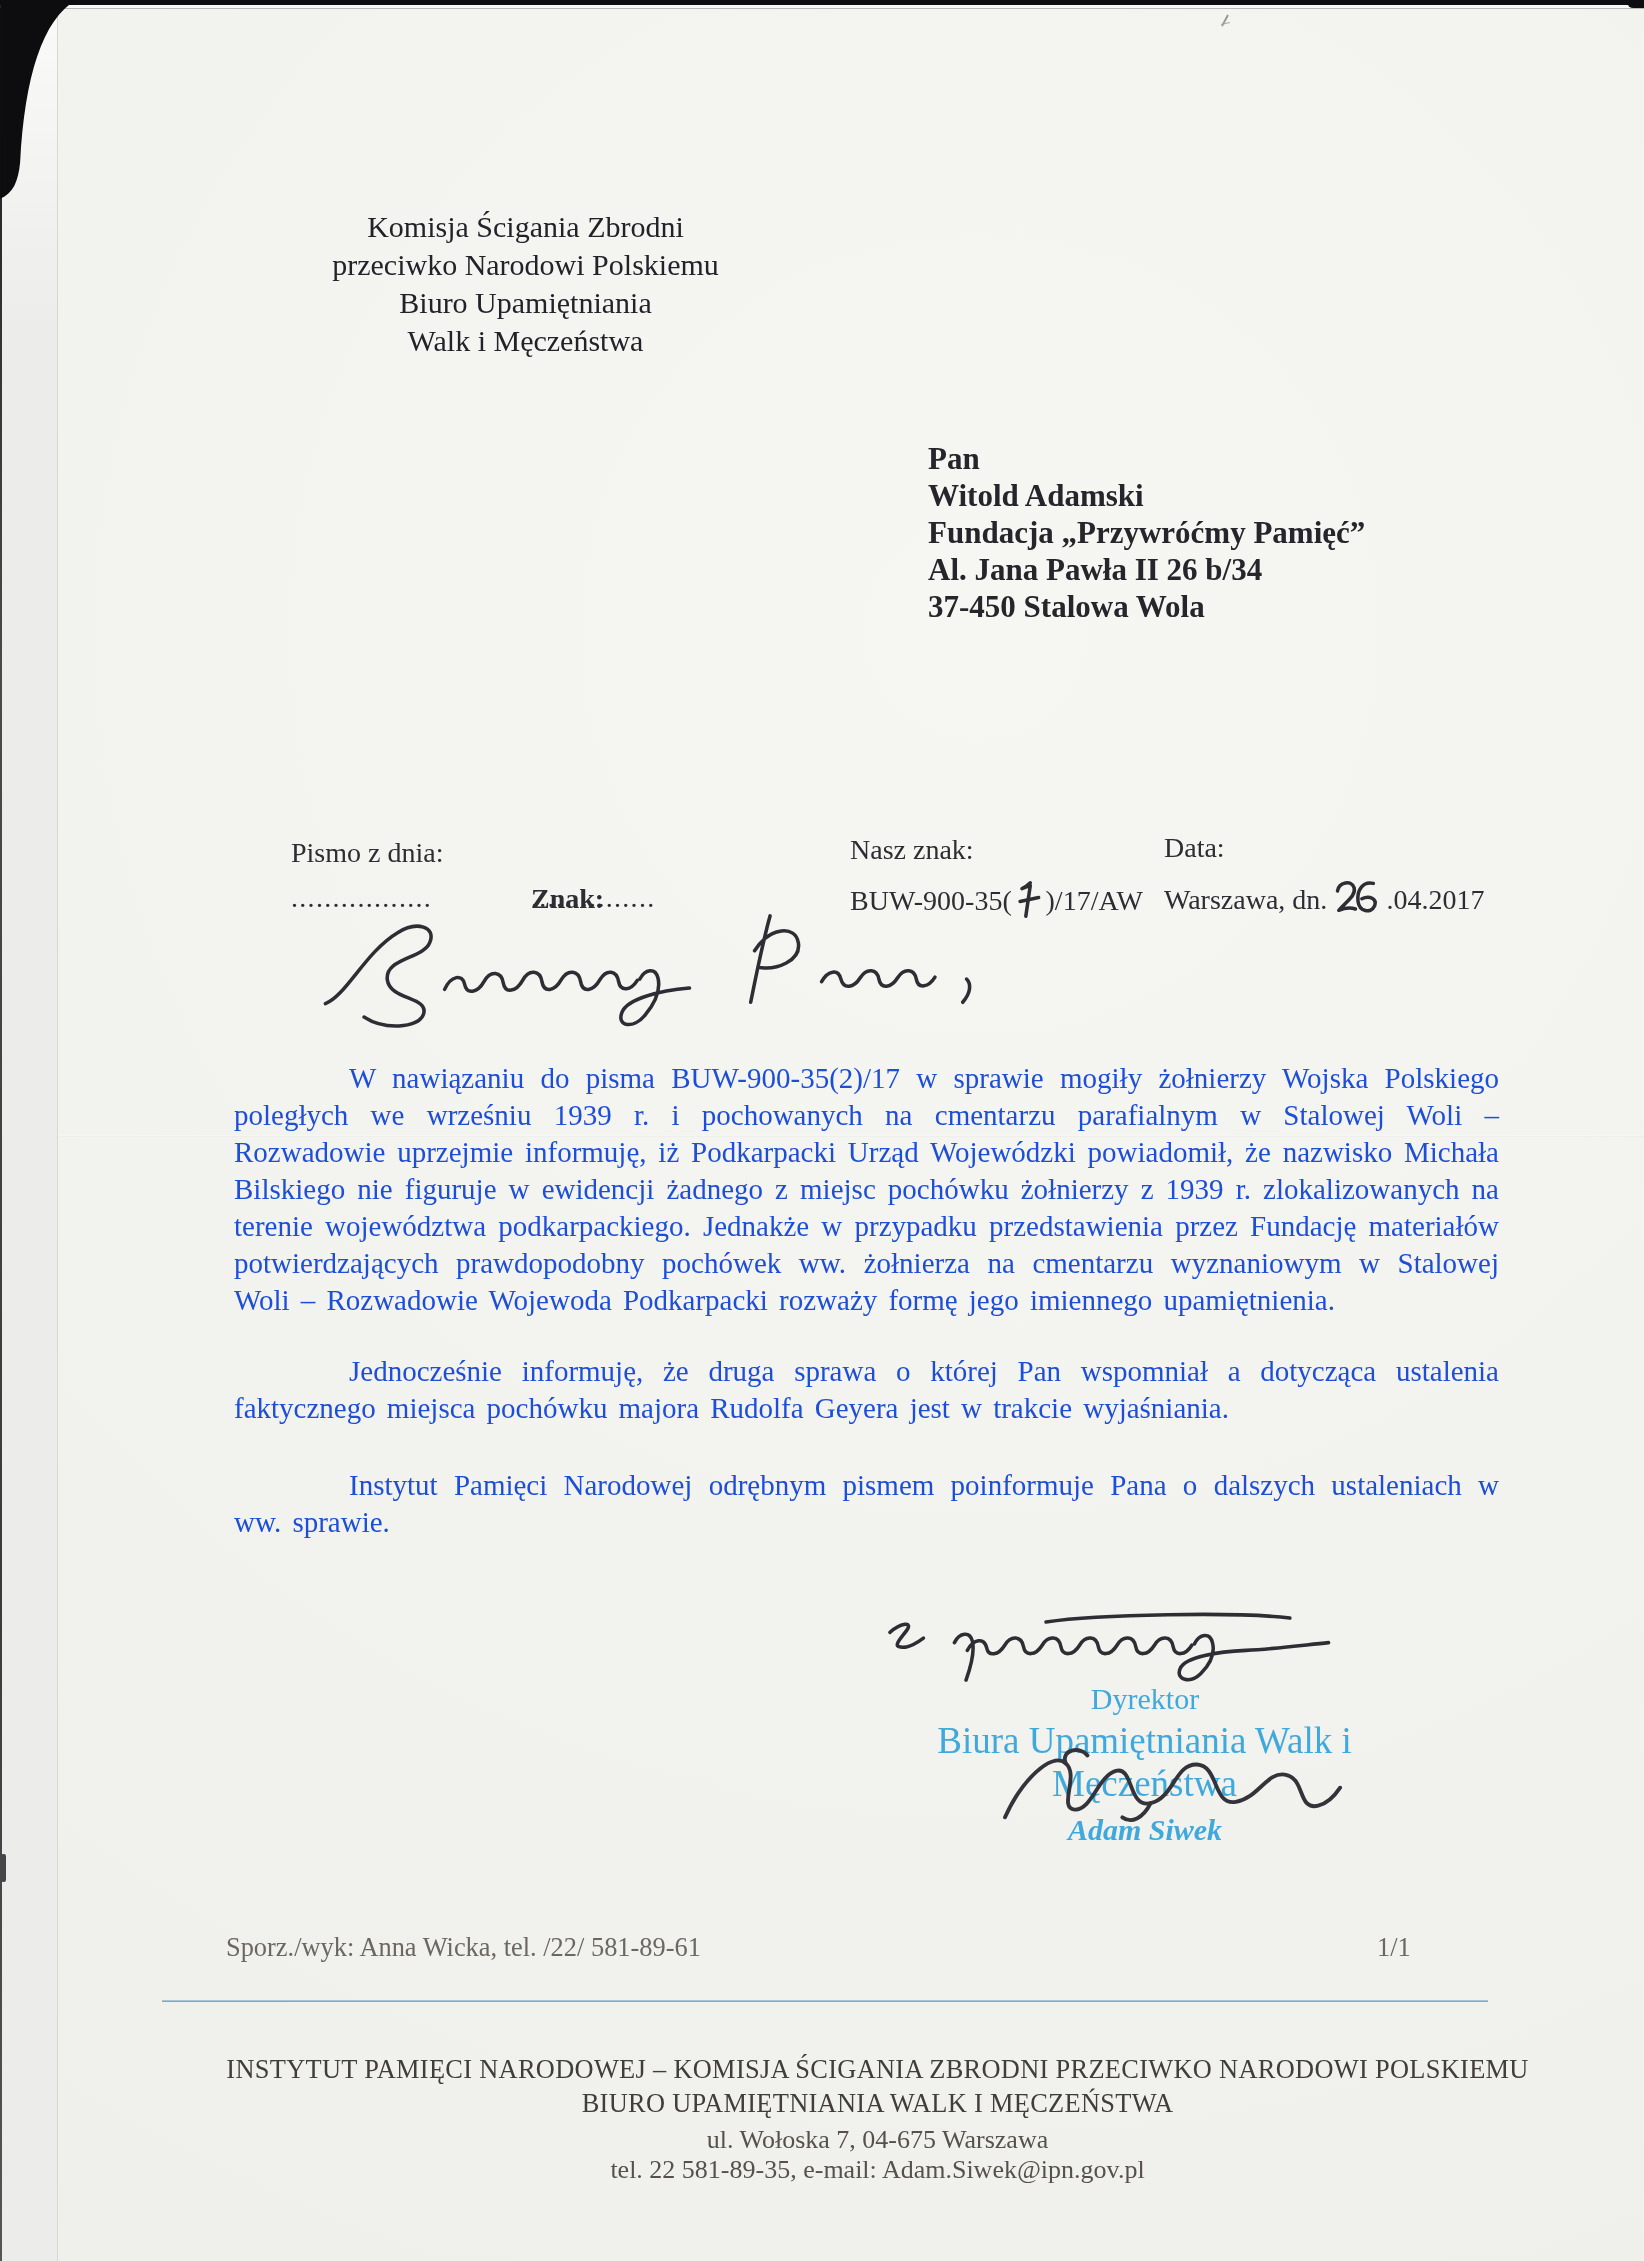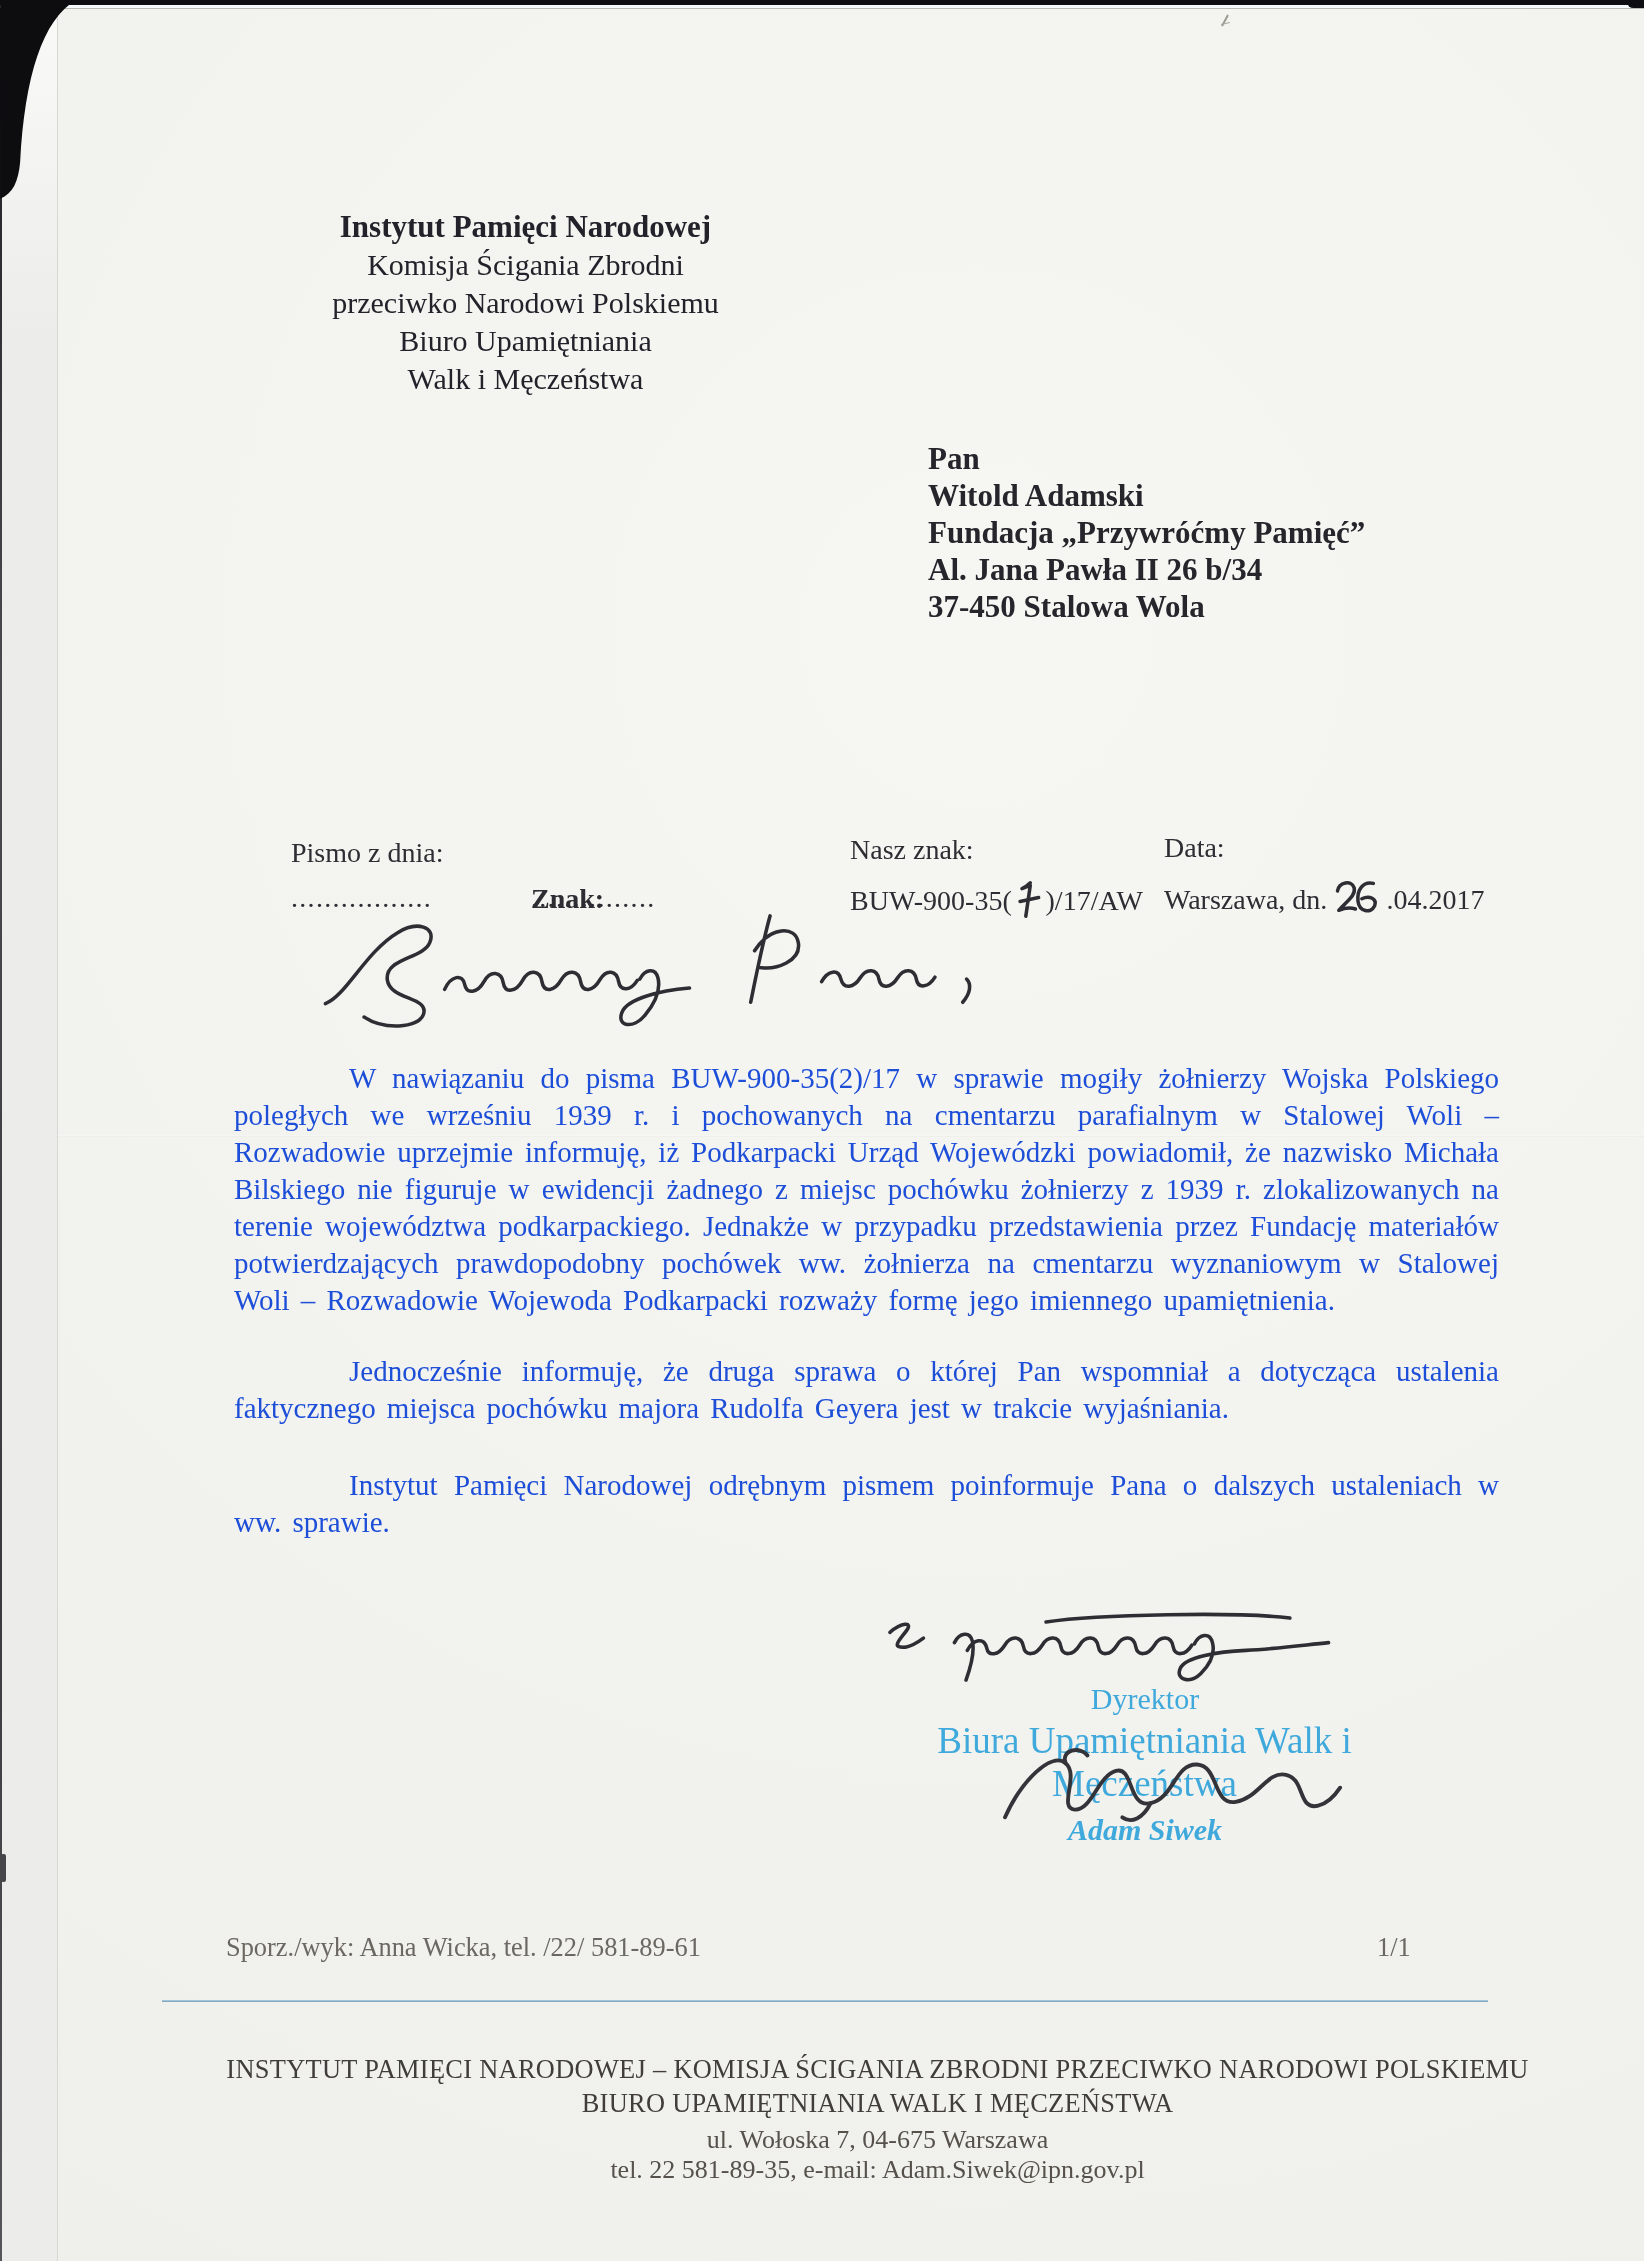--- a/index.html
+++ b/index.html
@@ -81,21 +81,20 @@
 <svg class="corner-black" width="97" height="200" viewBox="0 0 150 310">
   <path d="M0,0 L118,0 C66,30 38,118 31,252 C28,282 20,300 0,308 Z" fill="#0d0d10"></path>
 </svg>
 <div class="top-right-nick"></div>
 <div class="top-speck"></div>
 <div class="top-speck2"></div>
 <div class="left-tick"></div>
 <div class="crease"></div>
 
 <div class="letterhead">
-  <div class="lh1">Instytut Pamięci Narodowej</div>
   <div>Komisja Ścigania Zbrodni</div>
   <div>przeciwko Narodowi Polskiemu</div>
   <div>Biuro Upamiętniania</div>
   <div>Walk i Męczeństwa</div>
 </div>
 
 <div class="recipient">
   <div>Pan</div>
   <div>Witold Adamski</div>
   <div>Fundacja „Przywróćmy Pamięć”</div>

